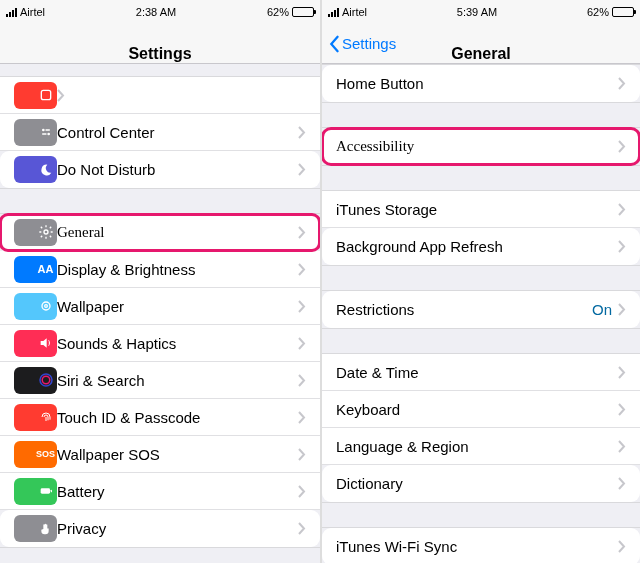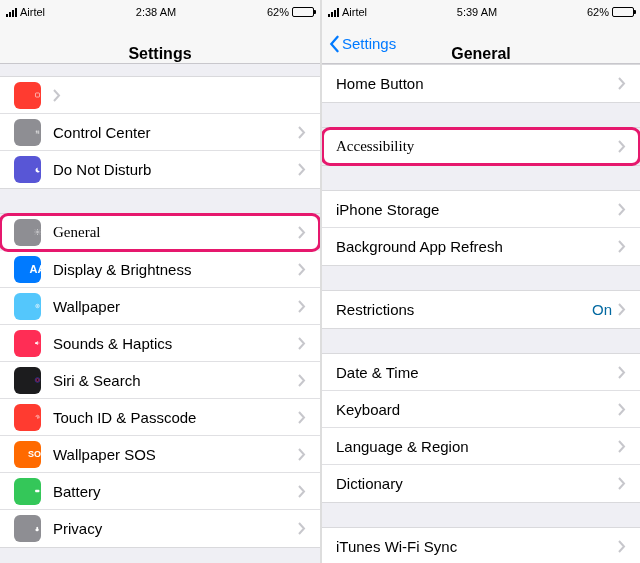--- a/index.html
+++ b/index.html
@@ -64,43 +64,42 @@
     background: #fff;
     border-bottom: 1px solid #e0e0e3;
     display: flex;
     align-items: center;
     padding: 0 14px;
     height: 37px;
     position: relative;
   }
   .row:first-of-type { border-top: 1px solid #e0e0e3; }
   .row .icon-box {
-    width: 27px; height: 27px; border-radius: 6px;
-    margin-right: 12px;
+    width: 43px; height: 27px; border-radius: 6px;
     display: flex; align-items: center; justify-content: center;
     flex: none;
     color: #fff;
     font-size: 13px;
     font-weight: 600;
     padding-left: 20px;
   }
   .row .label { flex: 1; font-size: 15px; color: #000; }
   .row .value { font-size: 15px; color: #0369a1; margin-right: 6px; }
   .row .chev { color: #c7c7cc; flex: none; }
   .row .chev svg { width: 8px; height: 13px; display:block; }
   .row.highlighted {
     outline: 3px solid #e6186d;
     outline-offset: -2px;
     border-radius: 8px;
     z-index: 2;
     font-family: Liberation Serif, serif;
   }
   .group { border-top: 1px solid #d9d9dc; border-bottom: 1px solid #d9d9dc; }
   .group .row { border-top: none; }
-  .group .row:last-child { border-bottom: none; }
+  .group .row:last-child { border-bottom: none; border-radius: 9px; }
   
   .ic-red   { background:#ff3b30; }
   .ic-gray  { background:#8e8e93; }
   .ic-purple{ background:#5856d6; }
   .ic-blue  { background:#007aff; }
   .ic-cyan  { background:#54c7fc; }
   .ic-pink  { background:#ff2d55; }
   .ic-dark  { background:#1c1c1e; }
   .ic-redpk { background:#ff3b30; }
   .ic-orange{ background:#ff6a00; }
@@ -348,21 +347,21 @@
               <path d="M1 1l5 5.5L1 12" stroke="#c7c7cc" stroke-width="2" fill="none"></path>
             </svg>
           </span>
       </div>
     </div>
 
     <div class="section-gap"></div>
 
     <div class="group">
       <div class="row">
-        <span class="label">iPhone Storage</span>
+        <span class="label">iTunes Storage</span>
         <span class="chev">
             <svg viewBox="0 0 8 13">
               <path d="M1 1l5 5.5L1 12" stroke="#c7c7cc" stroke-width="2" fill="none"></path>
             </svg>
           </span>
       </div>
       <div class="row">
         <span class="label">Background App Refresh</span>
         <span class="chev">
             <svg viewBox="0 0 8 13">

